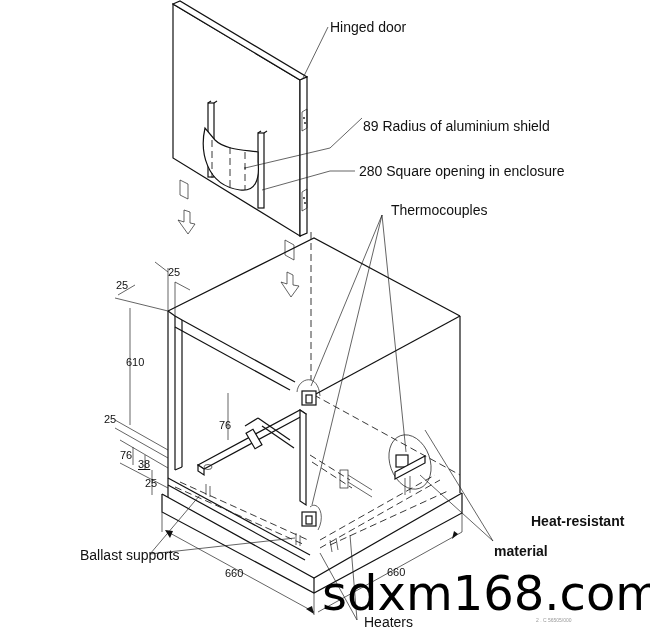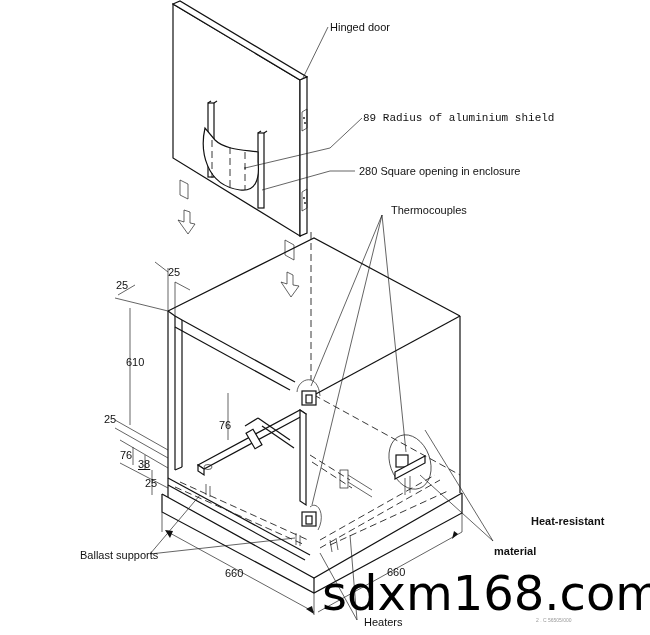--- a/index.html
+++ b/index.html
@@ -2,21 +2,21 @@
 <html><head>
 <meta charset="utf-8">
 <style>
   html,body{margin:0;padding:0;background:#ffffff;}
   body{width:650px;height:635px;position:relative;overflow:hidden;font-family:"Liberation Sans",sans-serif;color:#111;}
   #drawing{position:absolute;left:0;top:0;width:650px;height:635px;}
   .ln{stroke:#111;stroke-width:1.2;fill:none;}
   .thin{stroke:#222;stroke-width:0.7;fill:none;}
   .dash{stroke:#222;stroke-width:0.9;fill:none;stroke-dasharray:7 4;}
   .fillw{fill:#fff;stroke:#111;stroke-width:1.2;}
-  .lbl{position:absolute;font-size:11px;line-height:10px;white-space:nowrap;color:#111;}
+  .lbl{position:absolute;font-size:14px;line-height:10px;white-space:nowrap;color:#111;}
   .bold{font-weight:bold;}
   .dim{position:absolute;font-size:11px;color:#111;white-space:nowrap;}
   .wm{position:absolute;left:322px;top:565px;font-size:48px;font-family:"DejaVu Sans",sans-serif;color:#000;letter-spacing:0px;line-height:56px;}
   .stamp{position:absolute;left:536px;top:617px;font-size:5px;color:#999;}
 </style>
 </head>
 <body>
 
 <svg id="drawing" viewBox="0 0 650 635" xmlns="http://www.w3.org/2000/svg">
 
@@ -157,21 +157,21 @@
     <line class="thin" x1="314" y1="593" x2="314" y2="615"></line>
     <line class="thin" x1="318" y1="612" x2="462" y2="532"></line>
     <line class="thin" x1="462" y1="513" x2="462" y2="532"></line>
     <polygon points="165,530 173,531 170,538" fill="#111"></polygon>
     <polygon points="314,614 306,609 312,606" fill="#111"></polygon>
     <polygon points="458,534 452,539 454,531" fill="#111"></polygon>
   </g>
 </svg>
 
 <div class="lbl" style="left:330px;top:22px;">Hinged door</div>
-<div class="lbl" style="left:363px;top:113px;font-family:Liberation Mono, monospace;">89 Radius of aluminium shield</div>
+<div class="lbl" style="left:363px;top:121px;">89 Radius of aluminium shield</div>
 <div class="lbl" style="left:359px;top:166px;">280 Square opening in enclosure</div>
 <div class="lbl" style="left:391px;top:205px;">Thermocouples</div>
 <div class="lbl" style="left:80px;top:550px;">Ballast supports</div>
 <div class="lbl bold" style="left:494px;top:516px;margin-left:37px;">Heat-resistant</div>
 <div class="lbl bold" style="left:494px;top:546px;">material</div>
 <div class="lbl" style="left:364px;top:617px;">Heaters</div>
 
 <div class="dim" style="left:168px;top:266px;">25</div>
 <div class="dim" style="left:116px;top:279px;">25</div>
 <div class="dim" style="left:126px;top:356px;">610</div>

